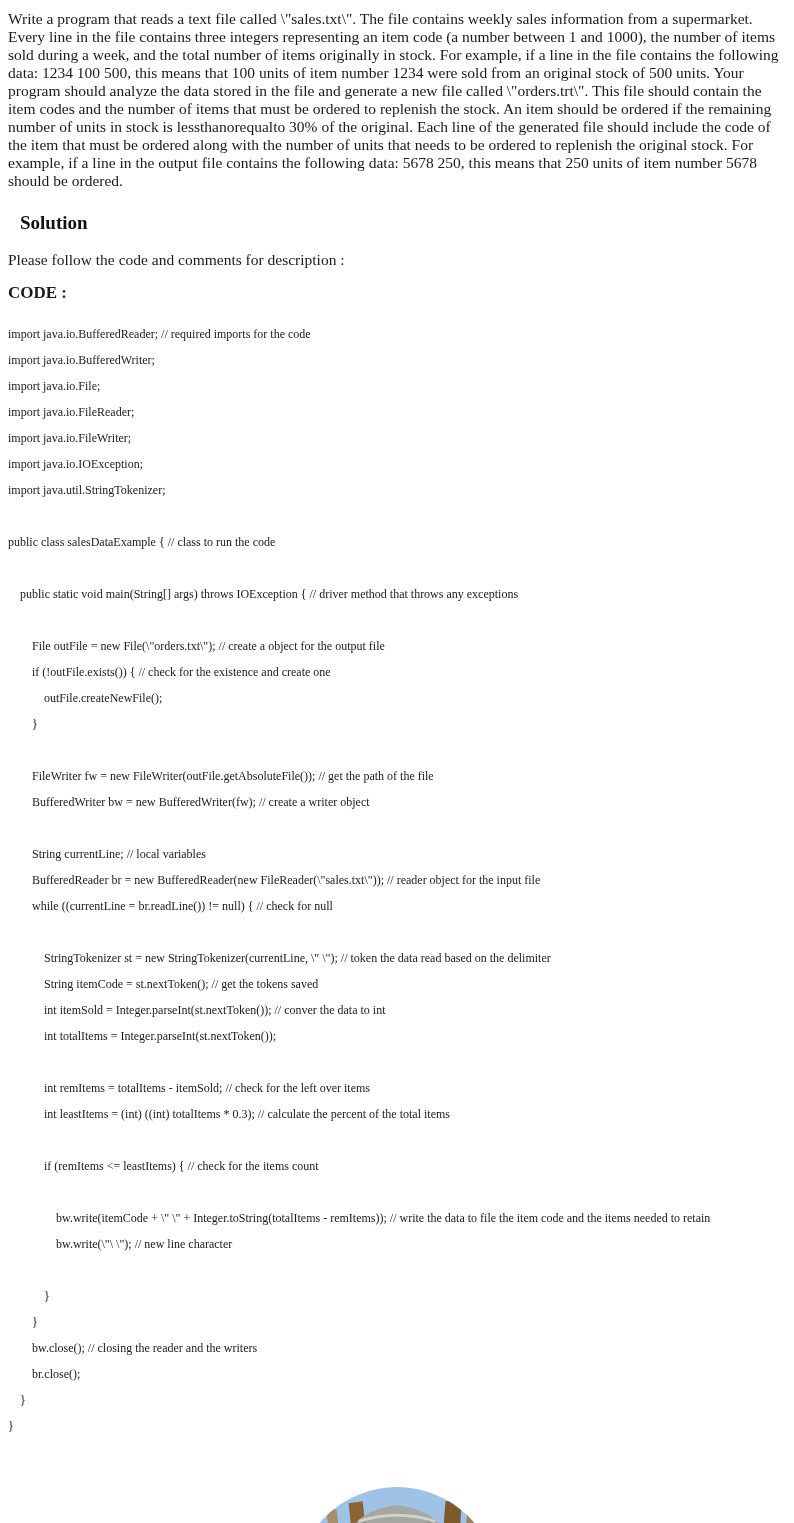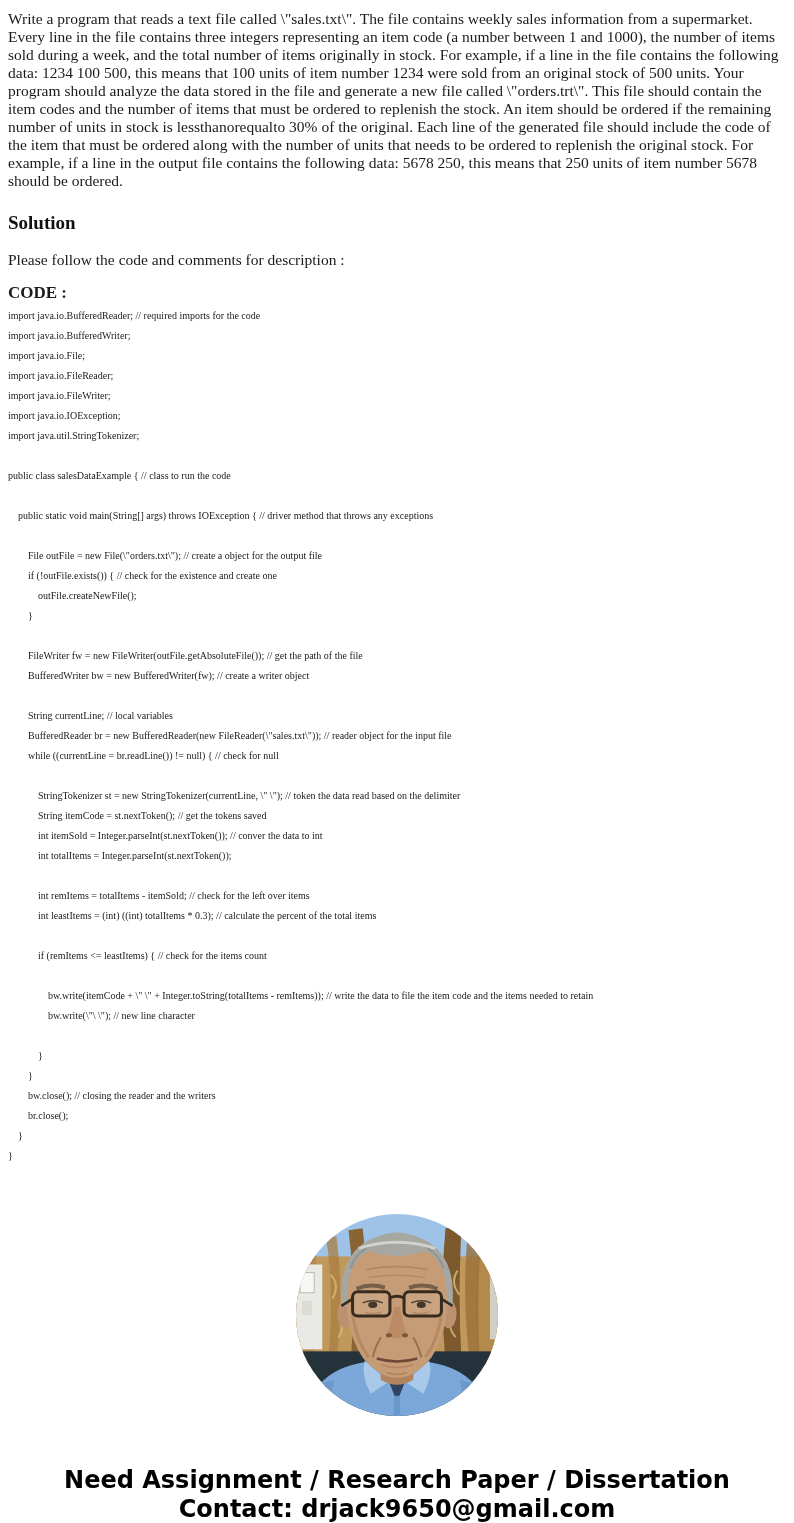--- a/index.html
+++ b/index.html
@@ -11,37 +11,37 @@
     color: #1a1a1a;
   }
   .doc { padding: 10px 8px 0 8px; }
 
   .body-text {
     margin: 0;
     font-size: 15.5px;
     line-height: 18px;
   }
   .solution-heading {
-    margin: 22px 0 0 0;
+    margin: 22px 0 0 12px;
     font-size: 19px;
     line-height: 22px;
     font-weight: bold;
     color: #111111;
   }
   .solution-note { margin-top: 17px; }
   .code-label {
     margin: 15px 0 0 0;
     font-size: 17px;
     line-height: 18px;
     font-weight: bold;
   }
   .code-block {
-    margin-top: 4px;
-    font-size: 10px;
-    line-height: 20px;
+    margin-top: 19px;
+    font-size: 12px;
+    line-height: 26px;
     white-space: pre-wrap;
     word-wrap: break-word;
   }
 
   .photo-wrap {
     margin-top: 48px;
     width: 100%;
     display: flex;
     justify-content: center;
   }

